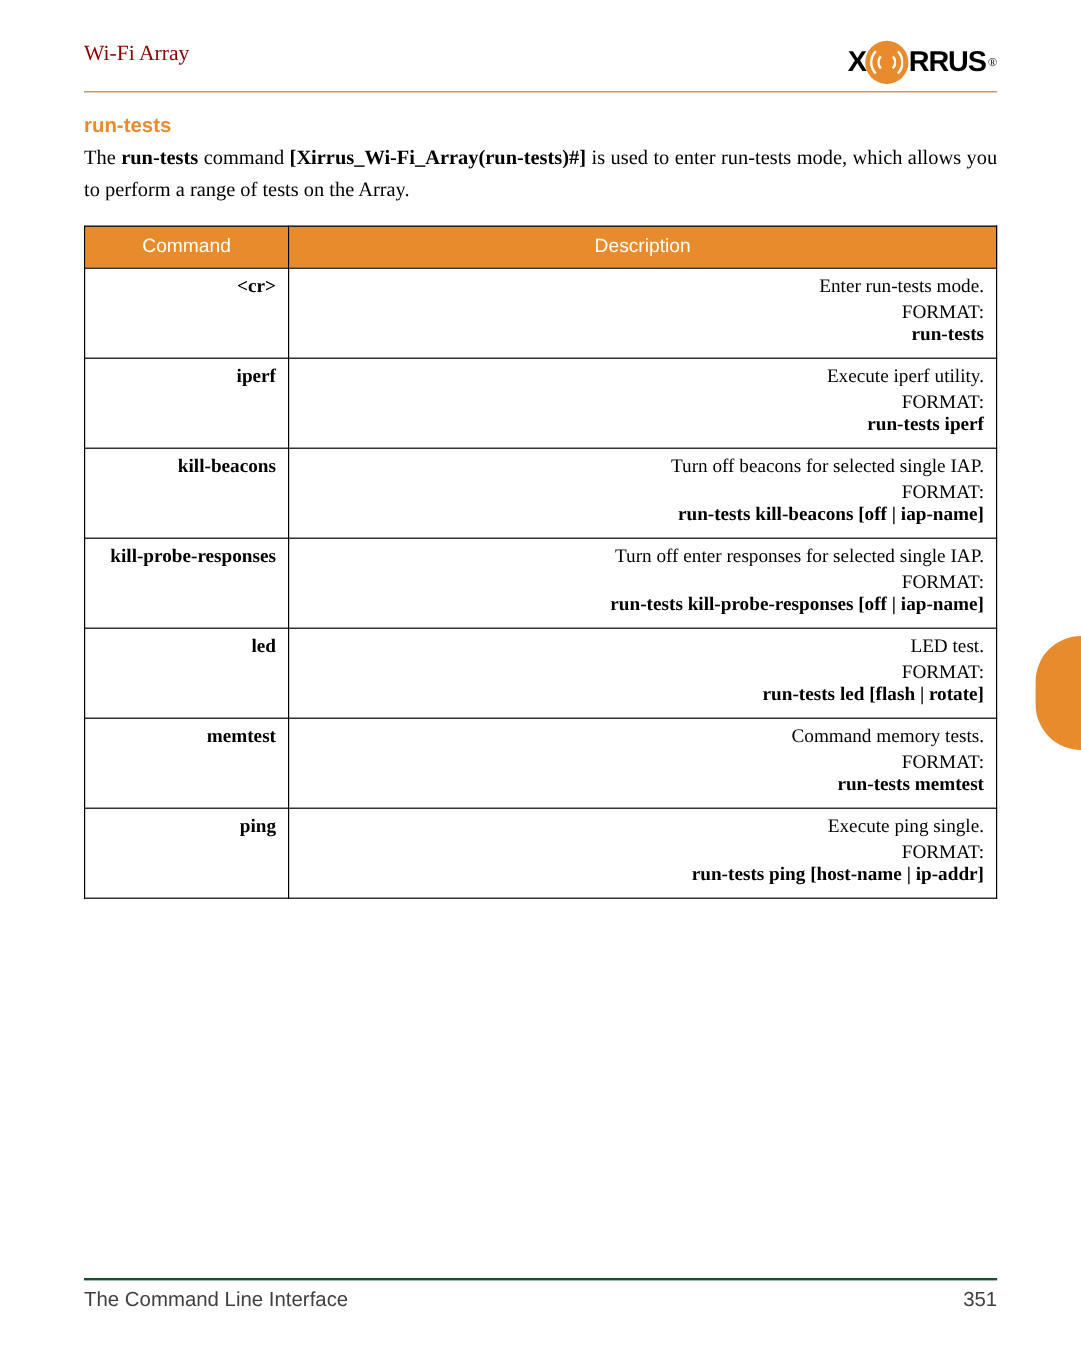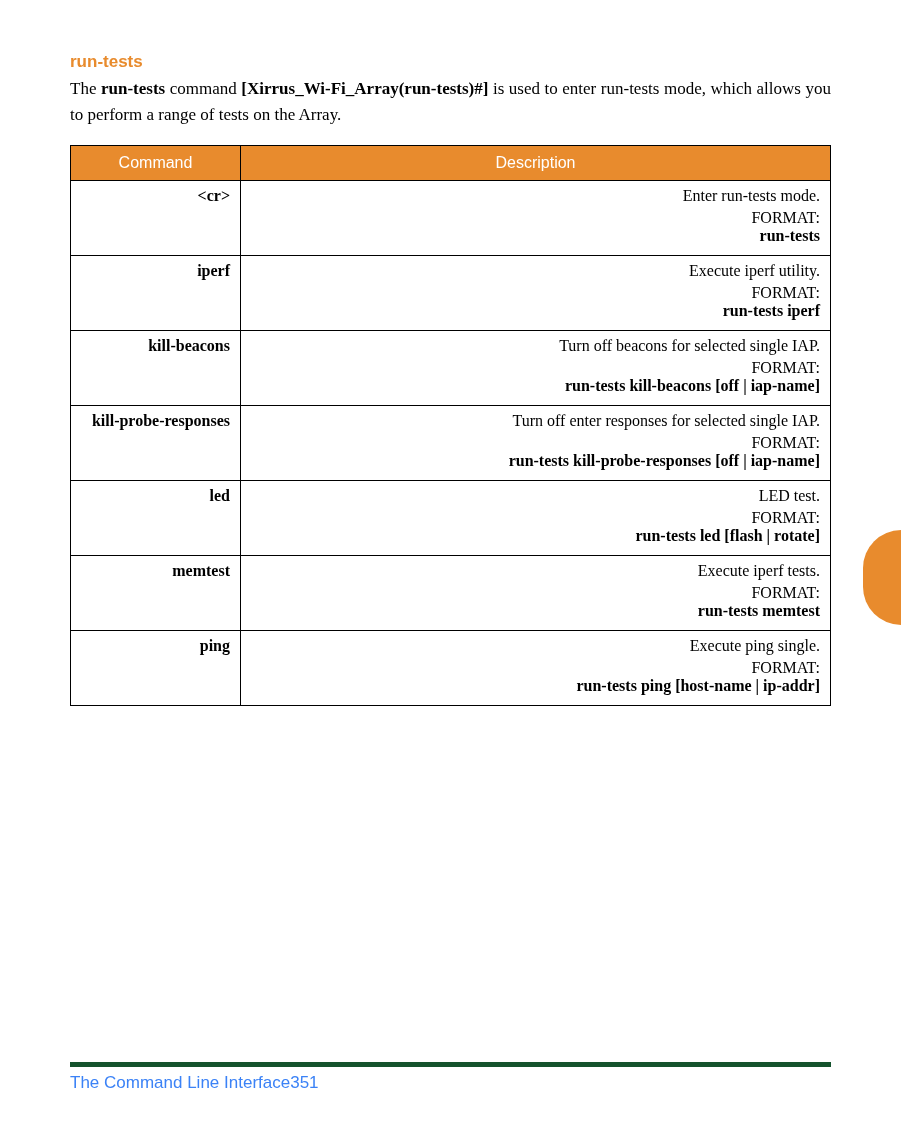--- a/index.html
+++ b/index.html
@@ -132,35 +132,44 @@
       height: 95px;
       background: #e88b2d;
       border-top-left-radius: 38px;
       border-bottom-left-radius: 38px;
     }
     .footer {
       position: absolute;
       bottom: 40px;
       left: 70px;
       right: 70px;
-      border-top: 5px solid #14532d;
+      border-top: 2px solid #14532d;
       padding-top: 6px;
       display: flex;
-      justify-content: flex-start;
+      justify-content: space-between;
       font-family: Arial, Helvetica, sans-serif;
       font-size: 17px;
-      color: #3b82f6;
+      color: #404040;
     }
   </style>
 </head>
 <body>
 
 <div class="side-tab"></div>
 
 <div class="page">
+  <div class="header">
+    <div class="header-title">Wi-Fi Array</div>
+    <div class="logo">
+      <span class="logo-text">X</span>
+      <span class="logo-dot"></span>
+      <span class="logo-text">RRUS</span>
+      <span class="logo-r">®</span>
+    </div>
+  </div>
 
   <div class="section-title">run-tests</div>
 
   <p class="intro">
     <span>The </span><span class="bold">run-tests</span><span> command </span><span class="bold">[Xirrus_Wi-Fi_Array(run-tests)#]</span><span> is used to enter run-tests mode, which allows you to perform a range of tests on the Array.</span>
   </p>
 
   <table class="cmd">
     <thead>
       <tr>
@@ -205,21 +214,21 @@
         <td class="cmd-name">led</td>
         <td>
           <div class="desc-line">LED test.</div>
           <div class="format-label">FORMAT:</div>
           <div class="format-value">run-tests led [flash | rotate]</div>
         </td>
       </tr>
       <tr>
         <td class="cmd-name">memtest</td>
         <td>
-          <div class="desc-line"> Execute iperf tests.</div>
+          <div class="desc-line"> Command memory tests.</div>
           <div class="format-label">FORMAT:</div>
           <div class="format-value">run-tests memtest</div>
         </td>
       </tr>
       <tr>
         <td class="cmd-name">ping</td>
         <td>
           <div class="desc-line"> Execute ping single.</div>
           <div class="format-label">FORMAT:</div>
           <div class="format-value">run-tests ping [host-name | ip-addr]</div>

